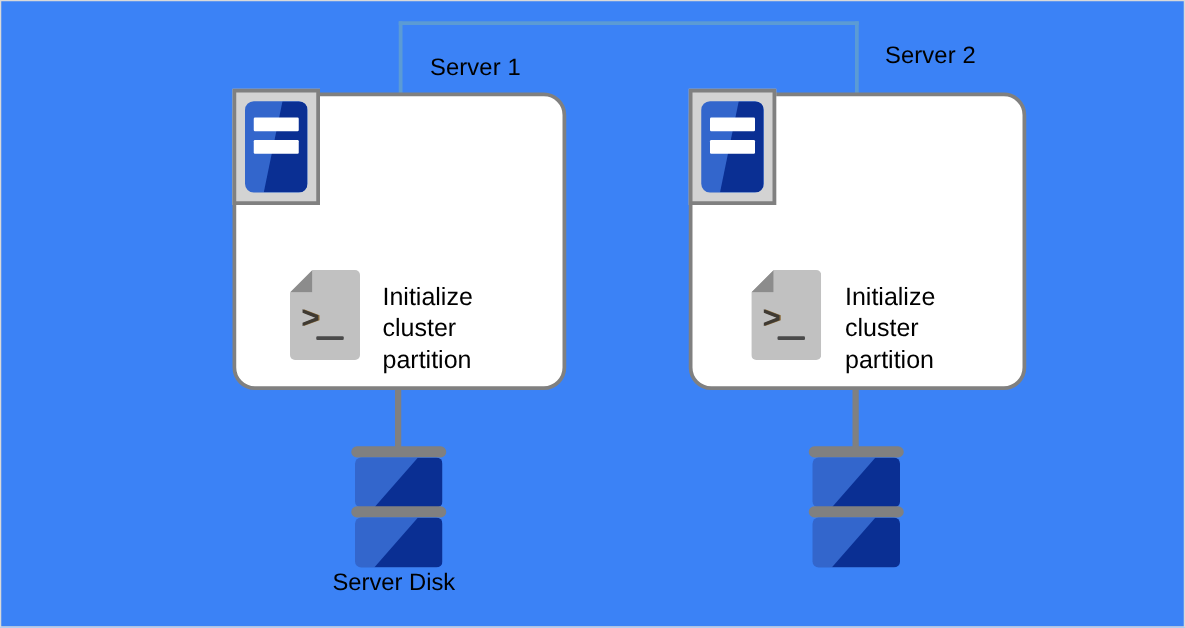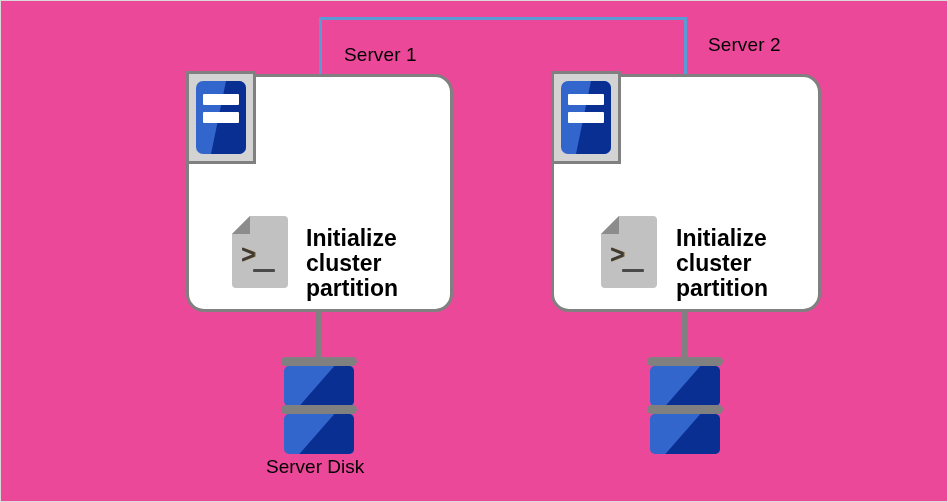--- a/index.html
+++ b/index.html
@@ -8,21 +8,21 @@
     padding: 0;
     background: #ffffff;
   }
   body {
     font-family: "Liberation Sans", sans-serif;
   }
   #canvas {
     position: relative;
     width: 948px;
     height: 502px;
-    background: #ec4899;
+    background: #3b82f6;
     border: 1px solid #d9d9d9;
     box-sizing: border-box;
     overflow: hidden;
   }
 
   
   .abs { position: absolute; }
 
   
   .hb-line { position: absolute; background: #5b9bd5; }
@@ -117,25 +117,24 @@
     left: 21px;
     top: 53px;
     width: 22px;
     height: 3px;
     background: #4a4a4a;
     border-radius: 1px;
   }
 
   .cmd-text {
     position: absolute;
-    font-size: 23px;
+    font-size: 20px;
     line-height: 25px;
     color: #000000;
     white-space: pre-line;
-    font-weight: bold;
   }
 
   
   .connector {
     position: absolute;
     width: 5px;
     background: #808080;
   }
 
   

